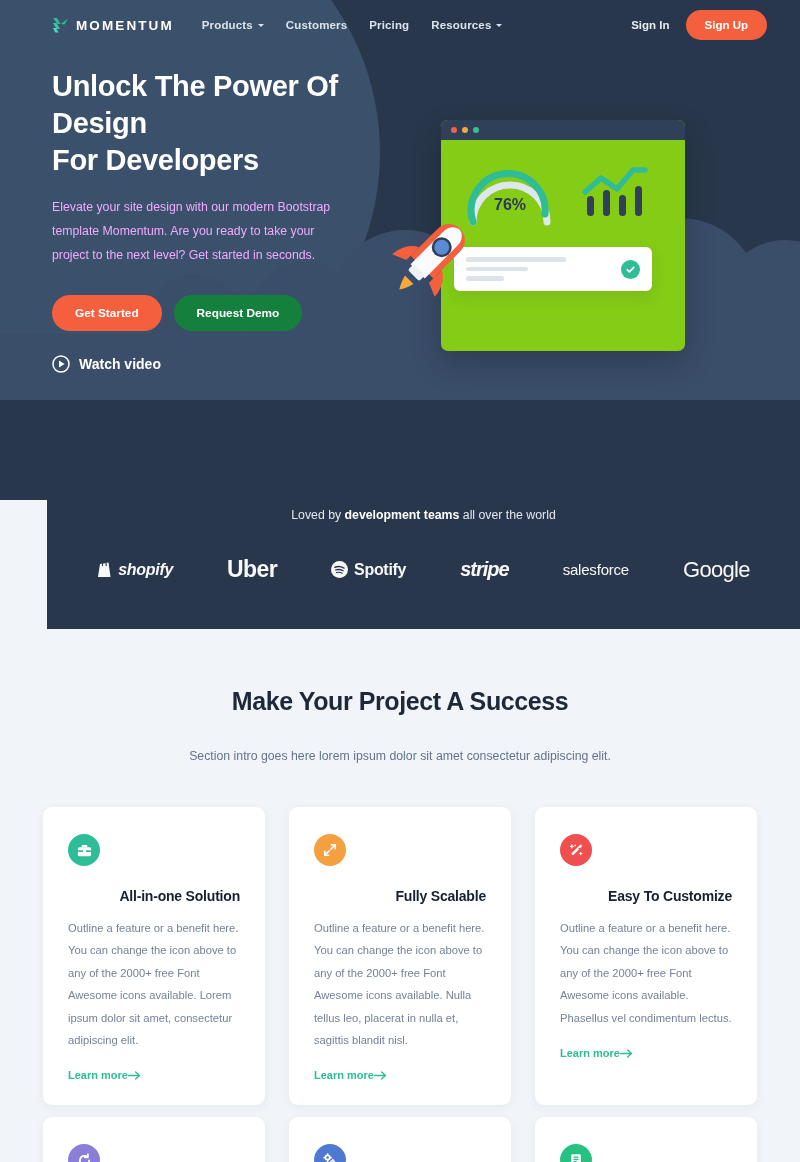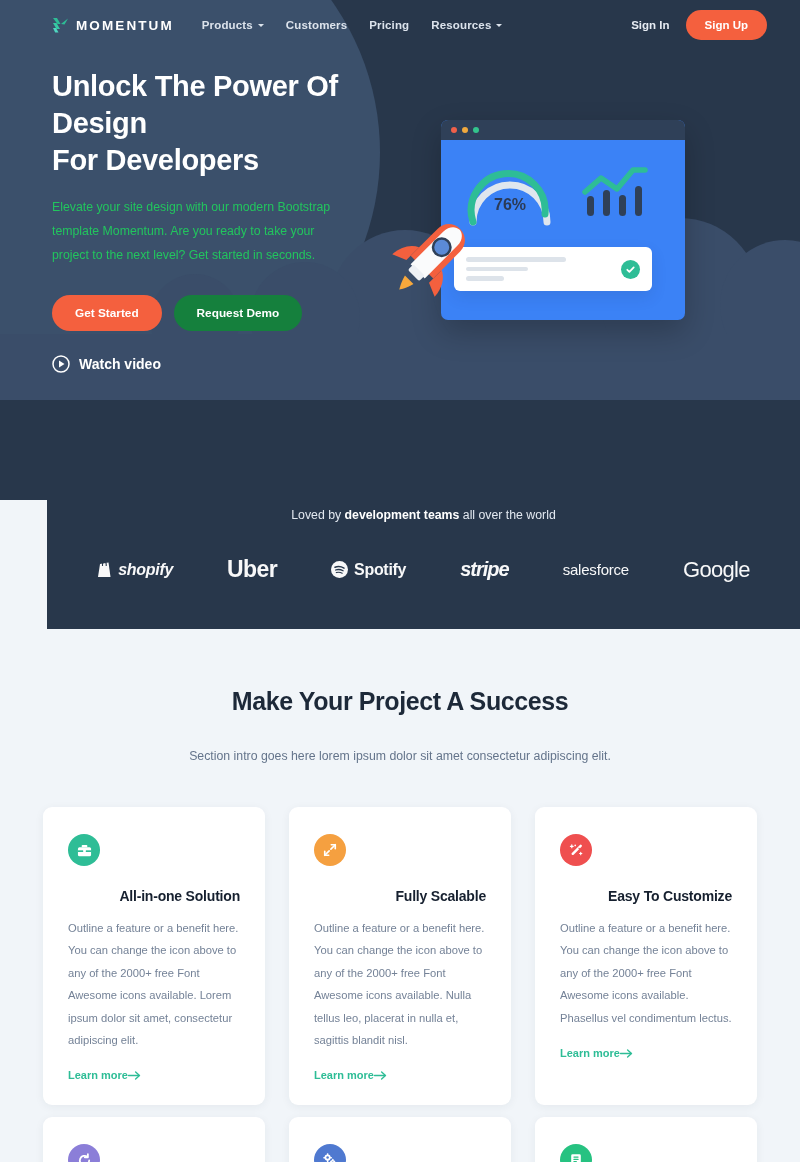--- a/index.html
+++ b/index.html
@@ -88,21 +88,21 @@
     position: relative; z-index: 5;
     display: flex; padding: 18px 0 0 0;
   }
   .hero-copy { width: 440px; padding-left: 52px; }
   .hero-title {
     color: #fff; font-size: 29px; font-weight: 800;
     line-height: 1.28; letter-spacing: -0.3px;
     margin-bottom: 17px;
   }
   .hero-sub {
-    color: #22c55e; font-size: 12.3px; line-height: 1.95;
+    color: #f0abfc; font-size: 12.3px; line-height: 1.95;
     width: 285px; margin-bottom: 27px;
   }
   .hero-btns { display: flex; gap: 12px; margin-bottom: 24px; }
   .btn {
     border: none; border-radius: 20px;
     font-size: 11.8px; font-weight: 700;
     padding: 11px 23px; cursor: pointer;
     font-family: inherit;
   }
   .btn-primary { background: #f4603e; color: #fff; }
@@ -111,22 +111,22 @@
     display: flex; align-items: center; gap: 9px;
     cursor: pointer; width: fit-content;
   }
   .watch-label { color: #fff; font-size: 14px; font-weight: 600; }
 
   
   .hero-art { position: relative; flex: 1; }
   .browser {
     position: absolute;
     left: 1px; top: 52px;
-    width: 244px; height: 200px;
-    background: #3b82f6;
+    width: 244px; height: 231px;
+    background: #84cc16;
     border-radius: 7px;
     box-shadow: 0 12px 30px rgba(0,0,0,.22);
     overflow: hidden;
   }
   .browser-bar {
     height: 20px; background: #2f4058;
     display: flex; align-items: center; gap: 5px;
     padding-left: 10px;
   }
   .dot { width: 6px; height: 6px; border-radius: 50%; }

